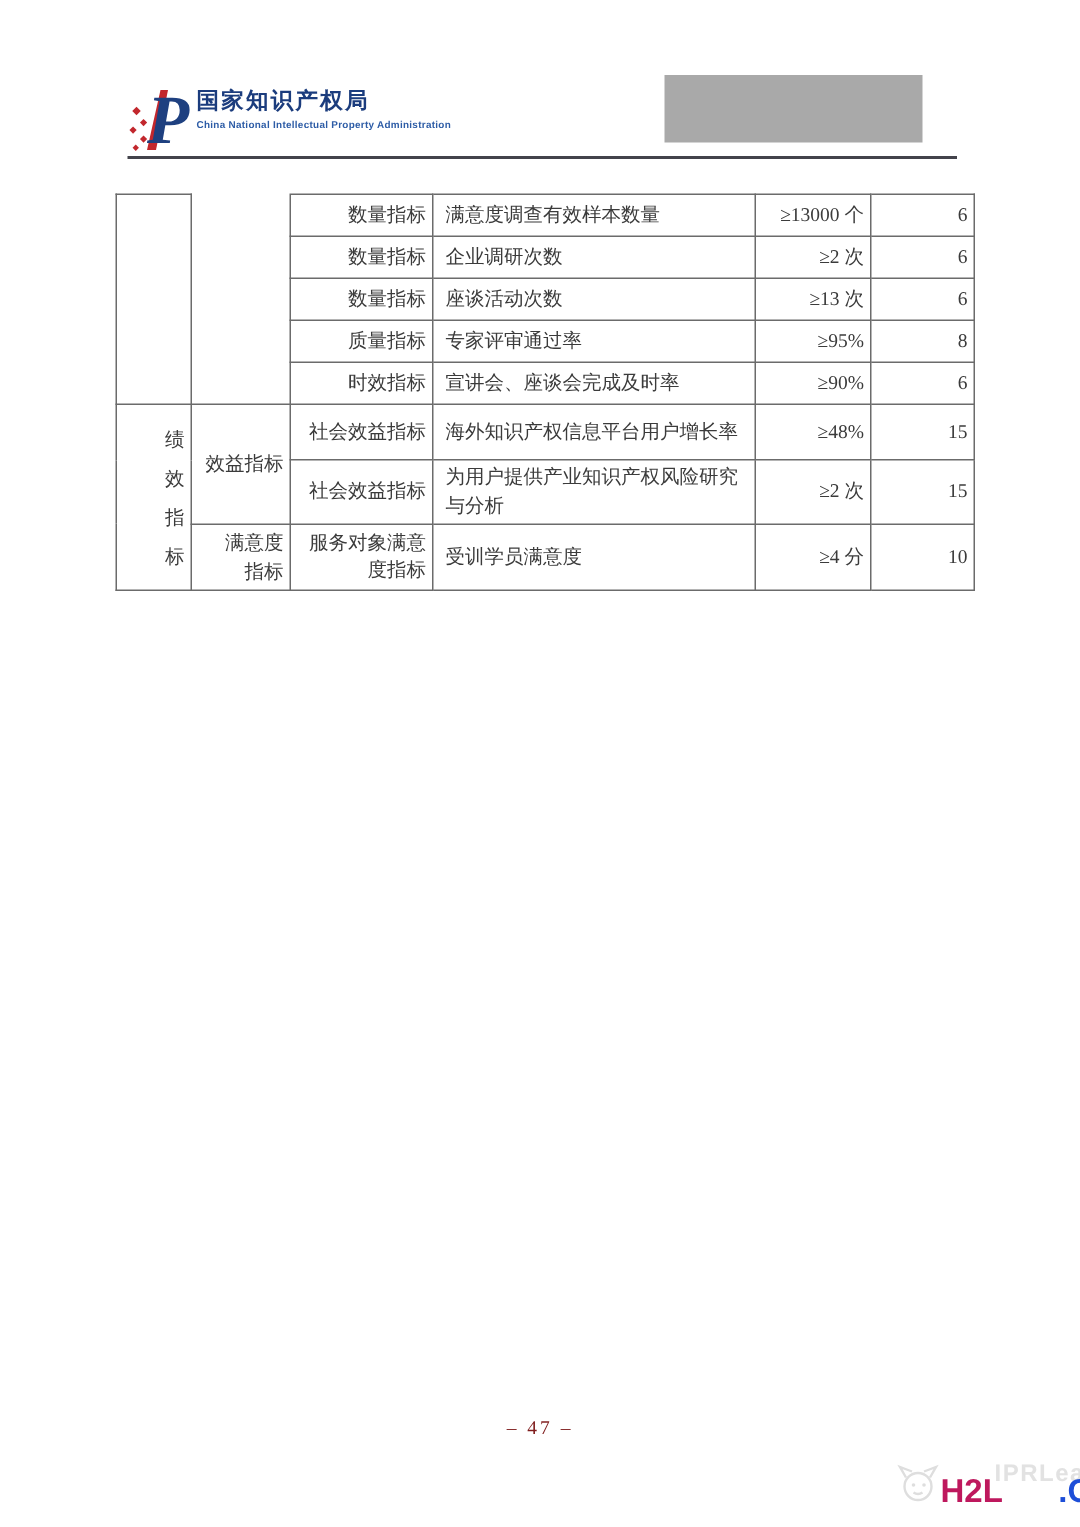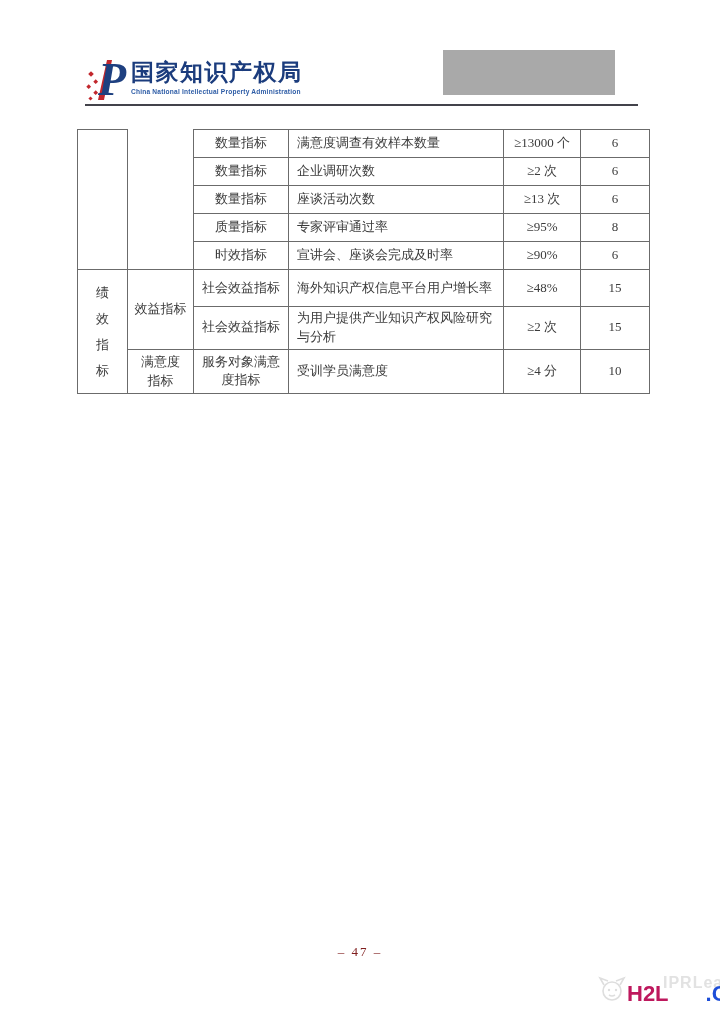--- a/index.html
+++ b/index.html
@@ -20,21 +20,21 @@
     position: absolute;
     left: 85px; top: 56px;
     display: flex;
     align-items: flex-start;
   }
   .logo-mark { width: 42px; height: 48px; flex: 0 0 auto; }
   .logo-text { margin-left: 4px; padding-top: 4px; }
   .org-zh {
     font-family: "Liberation Sans", "DejaVu Sans", sans-serif;
     font-weight: bold;
-    font-size: 23px;
+    font-size: 15px;
     letter-spacing: 1.5px;
     color: #1b3c7d;
     line-height: 1.1;
     white-space: nowrap;
   }
   .org-en {
     font-family: "Liberation Sans", "DejaVu Sans", sans-serif;
     font-size: 6.6px;
     font-weight: bold;
     color: #2d5ca6;
@@ -73,21 +73,21 @@
     position: absolute;
     left: 77px; top: 129px;
     width: 572px;
     border-collapse: collapse;
     table-layout: fixed;
     font-size: 13px;
     color: #3b3b3b;
   }
   .budget-table td {
     border: 1px solid #6b6b6b;
-    text-align: center;
+    text-align: right;
     vertical-align: middle;
     padding: 2px 4px;
     line-height: 1.45;
   }
   .budget-table td.name-cell {
     text-align: left;
     padding-left: 8px;
     padding-right: 2px;
   }
   .budget-table td.no-top { border-top: none; }

